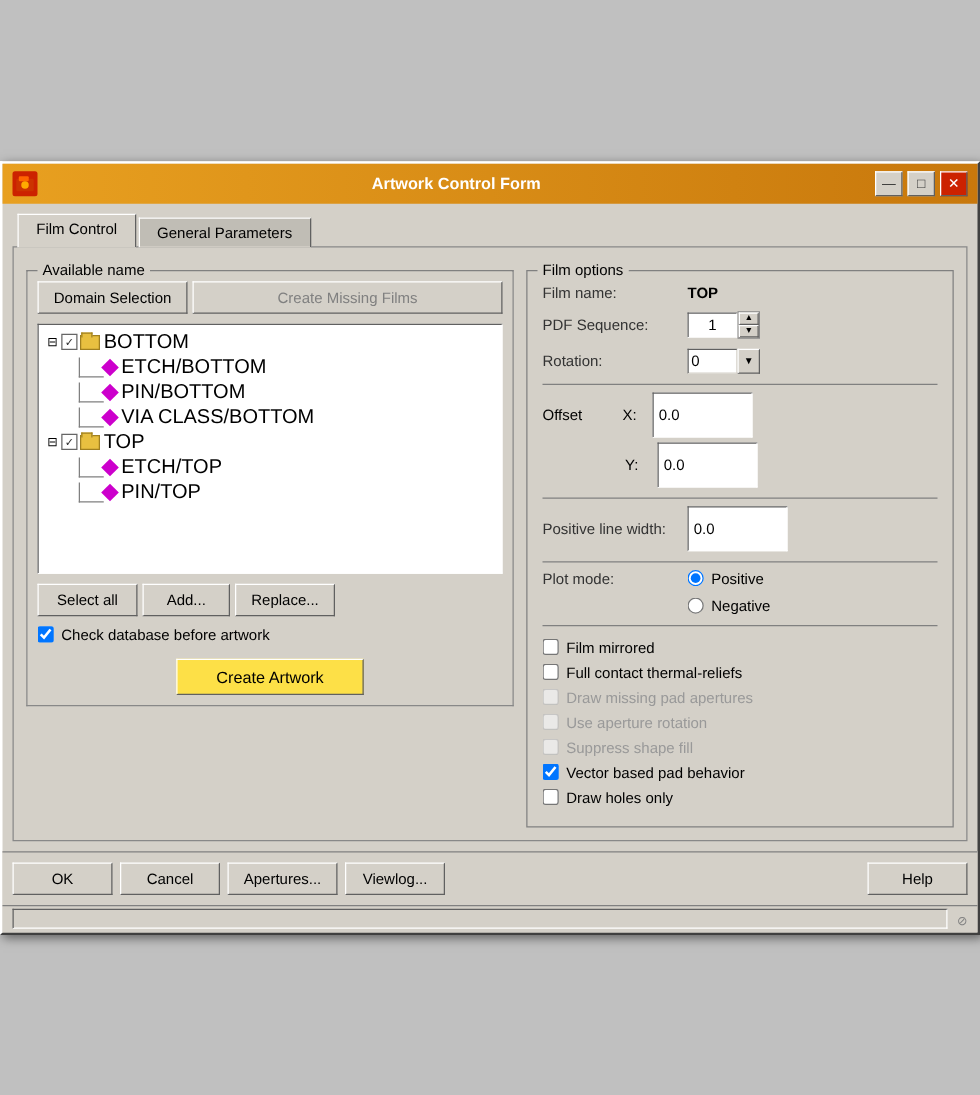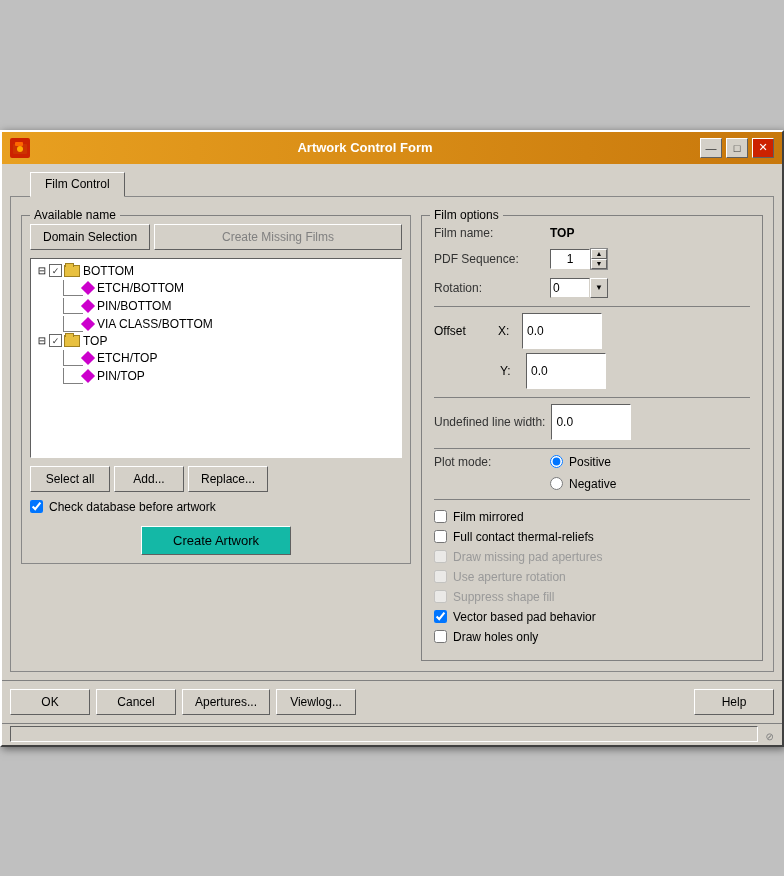--- a/index.html
+++ b/index.html
@@ -86,21 +86,20 @@
       background: #d4d0c8;
       border: 1px solid #888;
       border-bottom: 1px solid #d4d0c8;
       cursor: pointer;
       font-size: 12px;
       position: relative;
       z-index: 1;
       border-top-color: #ffffff;
       border-left-color: #ffffff;
       border-right-color: #606060;
-      margin-left: 16px;
     }
     .tab.active {
       background: #d4d0c8;
       font-weight: normal;
       padding-bottom: 5px;
       margin-top: 0;
     }
     .tab:not(.active) {
       margin-top: 3px;
       background: #c0bdb5;
@@ -224,21 +223,21 @@
     }
     .diamond-icon {
       width: 10px;
       height: 10px;
       background: #cc00cc;
       transform: rotate(45deg);
       margin-right: 4px;
       flex-shrink: 0;
     }
     .tree-item-label {
-      font-size: 12px;
+      font-size: 16px;
     }
     .select-row {
       display: flex;
       gap: 4px;
       margin-bottom: 8px;
     }
     .checkbox-row {
       display: flex;
       align-items: center;
       gap: 6px;
@@ -247,21 +246,21 @@
     .checkbox-row input[type="checkbox"] {
       width: 13px;
       height: 13px;
     }
     .create-artwork-btn {
       display: block;
       margin: 0 auto;
       padding: 6px 20px;
       width: 150px;
       text-align: center;
-      background: #14b8a6;
+      background: #fde047;
       border: 1px solid;
       border-top-color: #ffffff;
       border-left-color: #ffffff;
       border-right-color: #606060;
       border-bottom-color: #606060;
       cursor: pointer;
       font-size: 13px;
     }
     
     .right-panel {
@@ -483,20 +482,23 @@
       <button class="titlebar-btn close-btn">✕</button>
     </div>
   </div>
 
   <div class="window-content">
 
     <div class="tabs">
       <div class="tab active">
         <span>Film Control</span>
       </div>
+      <div class="tab">
+        <span>General Parameters</span>
+      </div>
     </div>
 
     <div class="tab-content">
       <div class="main-layout">
 
         <div class="left-panel">
           <div class="group-box">
             <span class="group-box-title">Available name</span>
 
             <div class="domain-buttons">
@@ -605,21 +607,21 @@
 
             <div class="offset-row" style="margin-bottom:8px; display:flex; align-items:center; gap:6px;">
               <span style="min-width:60px; font-size:12px;"></span>
               <span style="min-width:20px; font-size:12px;">Y:</span>
               <input class="text-input" type="text" value="0.0" style="">
             </div>
 
             <div class="sep-line"></div>
 
             <div class="option-row">
-              <span class="option-label">Undefined line width:</span>
+              <span class="option-label">Positive line width:</span>
               <input class="text-input" type="text" value="0.0" style="">
             </div>
 
 
             <div class="sep-line"></div>
 
             <div class="option-row" style="align-items:flex-start;">
               <span class="option-label">Plot mode:</span>
               <div class="radio-group">
                 <div class="radio-row">

